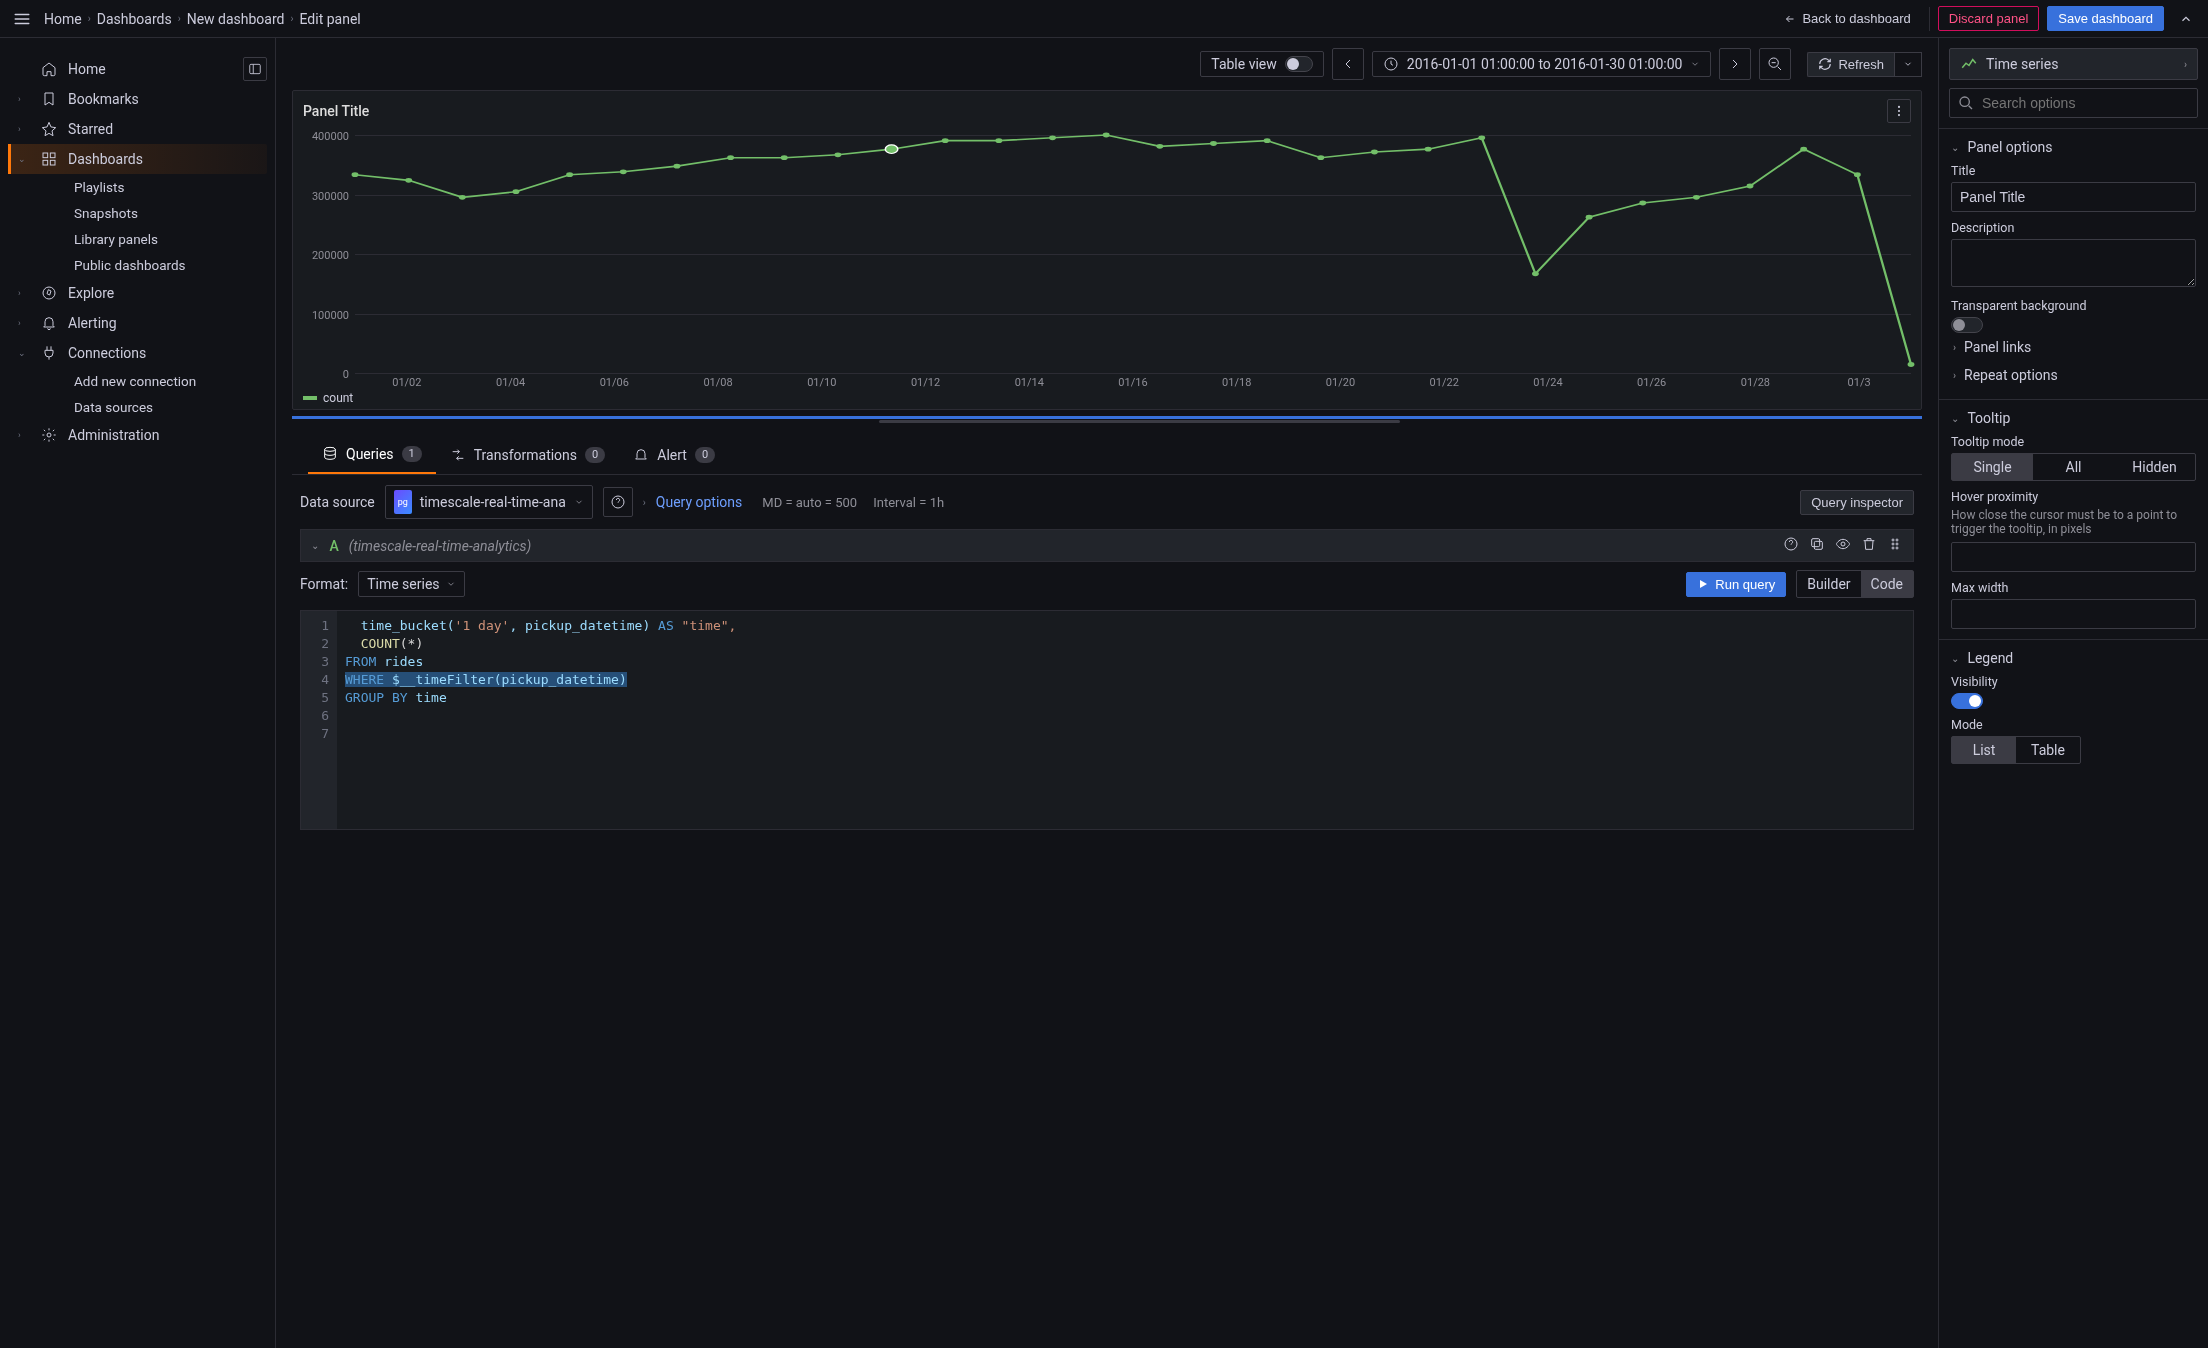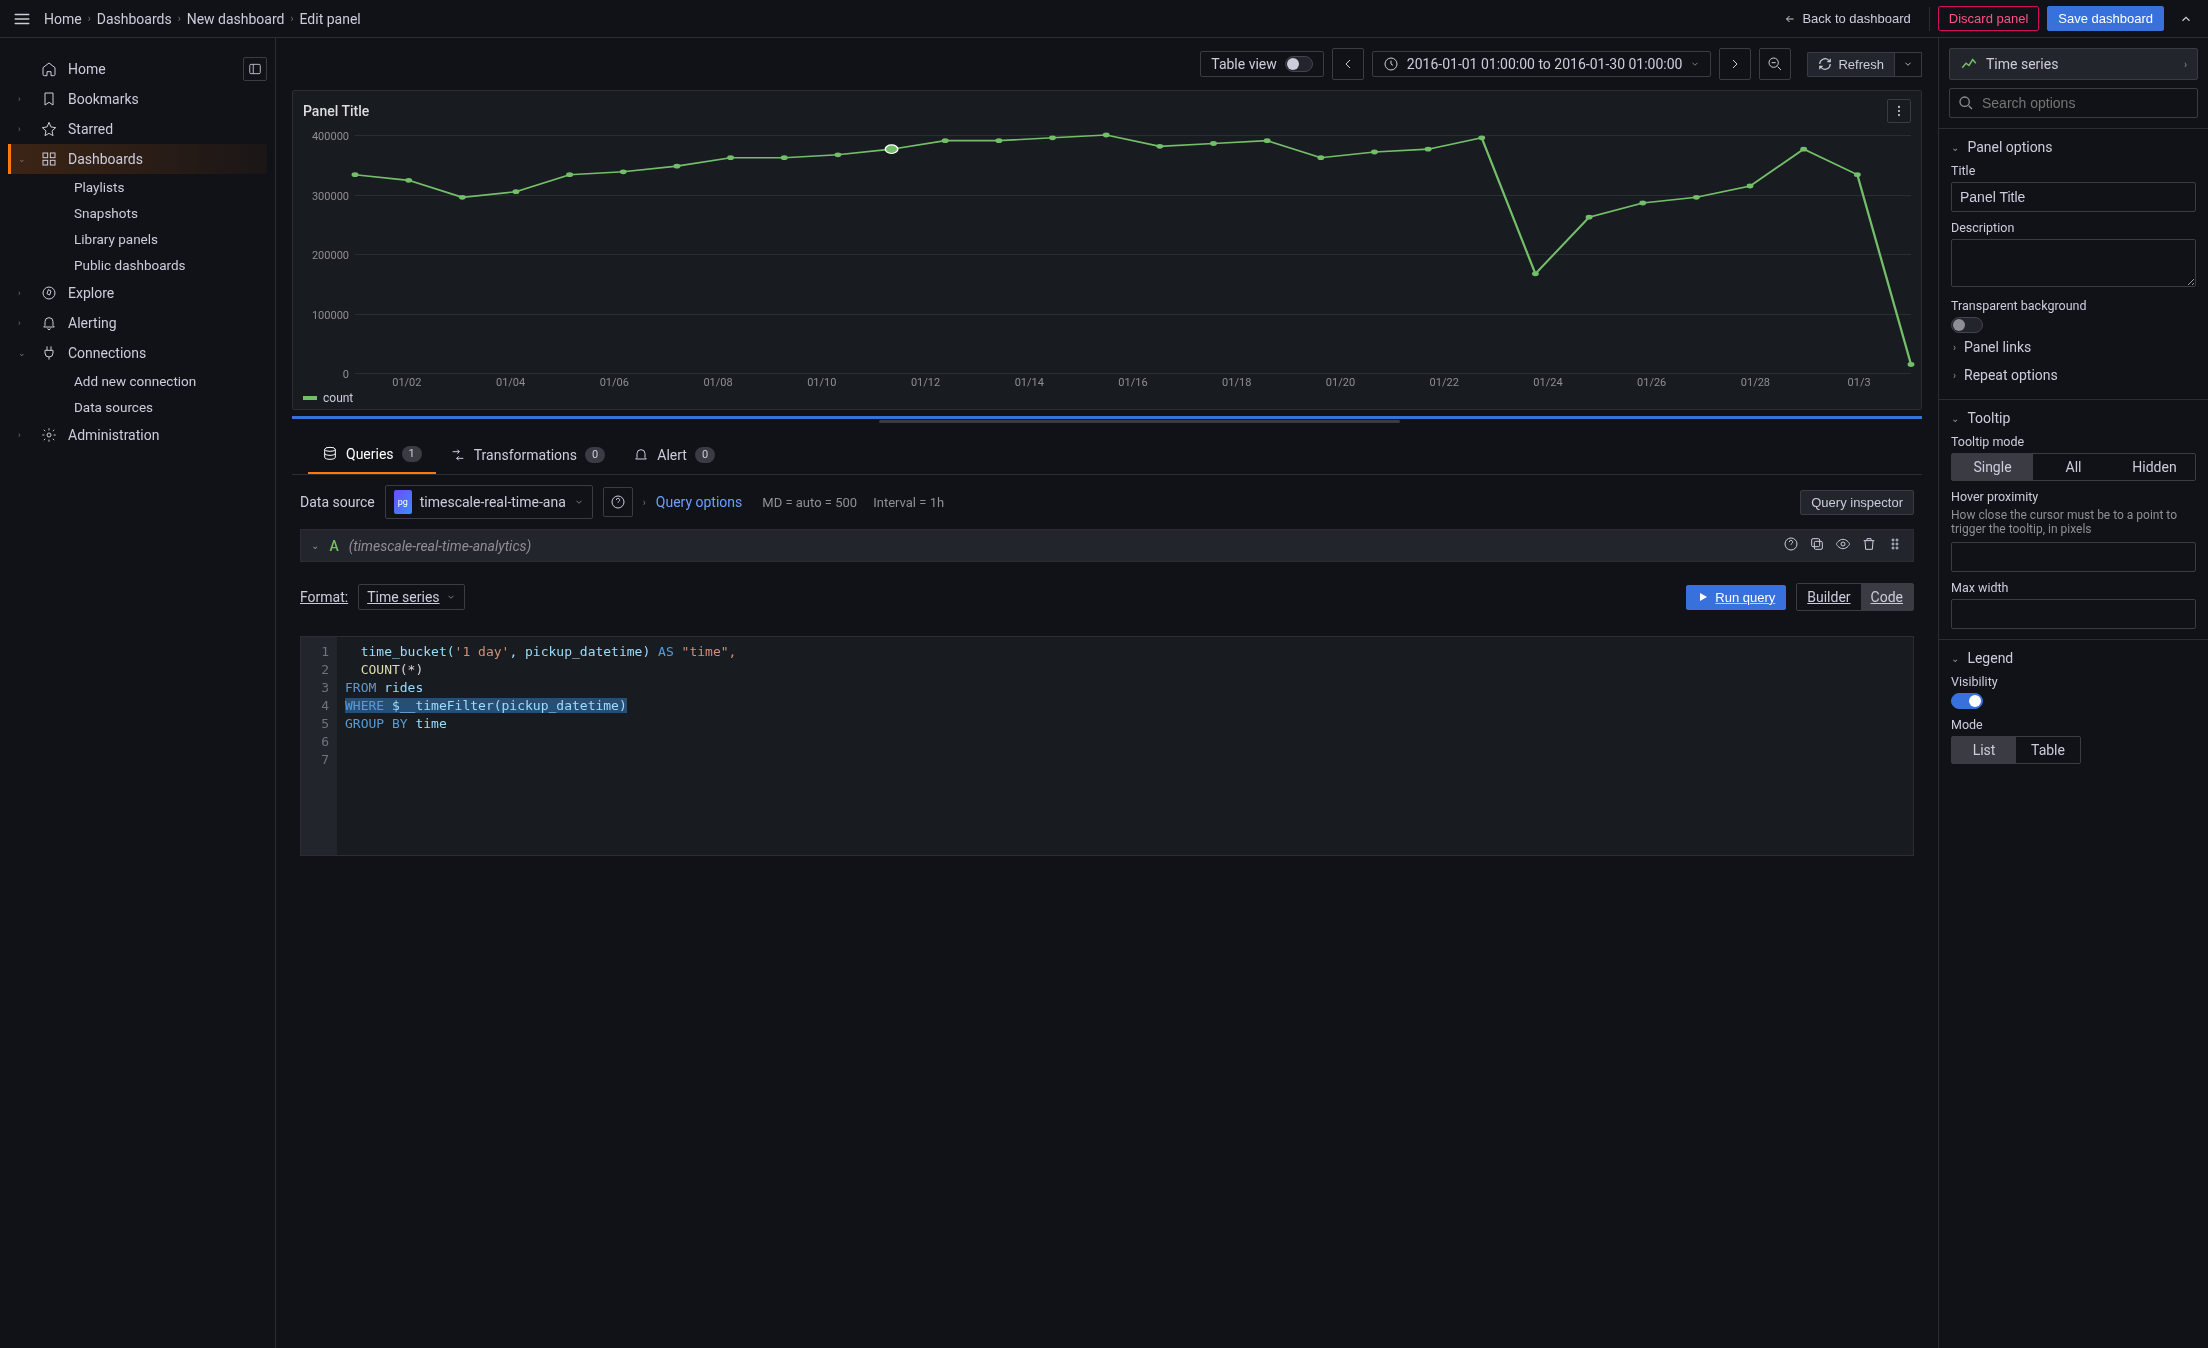--- a/index.html
+++ b/index.html
@@ -242,22 +242,21 @@
       padding: 6px 10px;
     }
     .qa-header .chev { font-size: 10px; color: #8e8e97; cursor: pointer; }
     .qa-header .qid { color: #73bf69; font-weight: 500; }
     .qa-header .qname { font-style: italic; color: #8e8e97; }
     .qa-header .actions { margin-left: auto; display: flex; gap: 10px; }
     .qa-header .actions svg { width: 16px; height: 16px; stroke: #ccccdc; fill: none; stroke-width: 1.5; cursor: pointer; }
 
     .qa-fmt {
       display: flex; align-items: center; gap: 10px;
-      margin: 21px 24px;
-      text-decoration: underline;
+      margin: 8px 24px;
     }
     .qa-fmt .select {
       display: flex; align-items: center; gap: 6px;
       border: 1px solid #3b3b44; border-radius: 2px; padding: 4px 8px; cursor: pointer;
     }
     .qa-fmt .spacer { flex: 1; }
     .segmented { display: flex; border: 1px solid #3b3b44; border-radius: 2px; justify-content: space-between; }
     .segmented .seg { padding: 5px 10px; cursor: pointer; }
     .segmented .seg.active { background: #3b3b44; }
 

